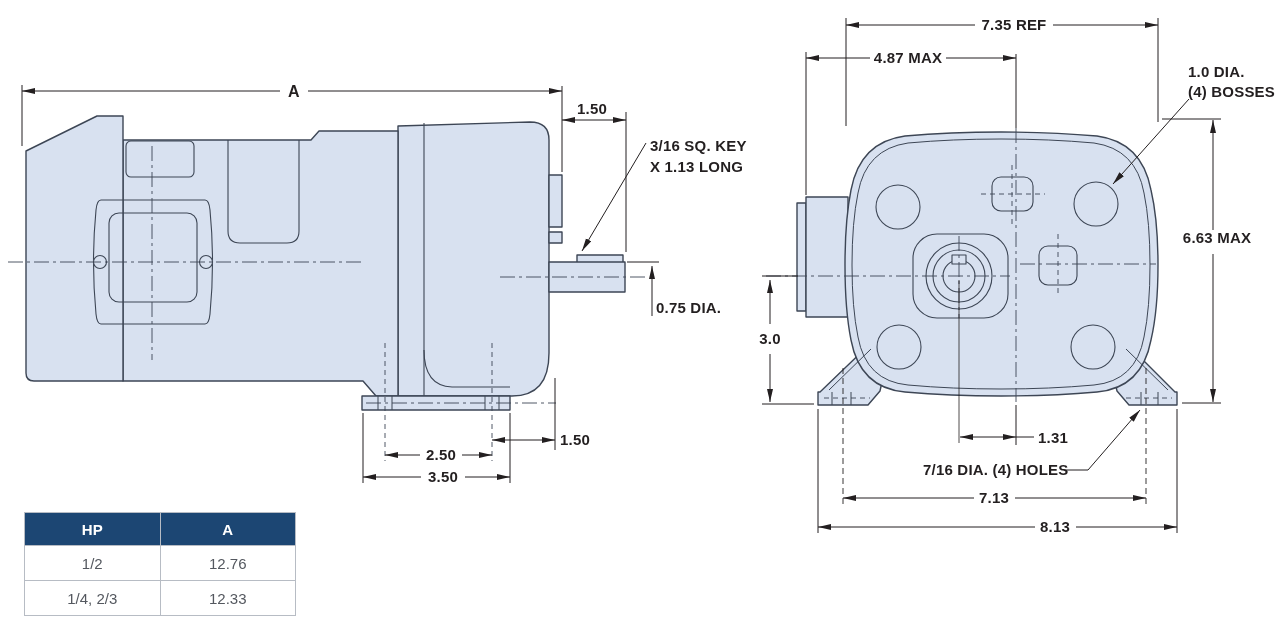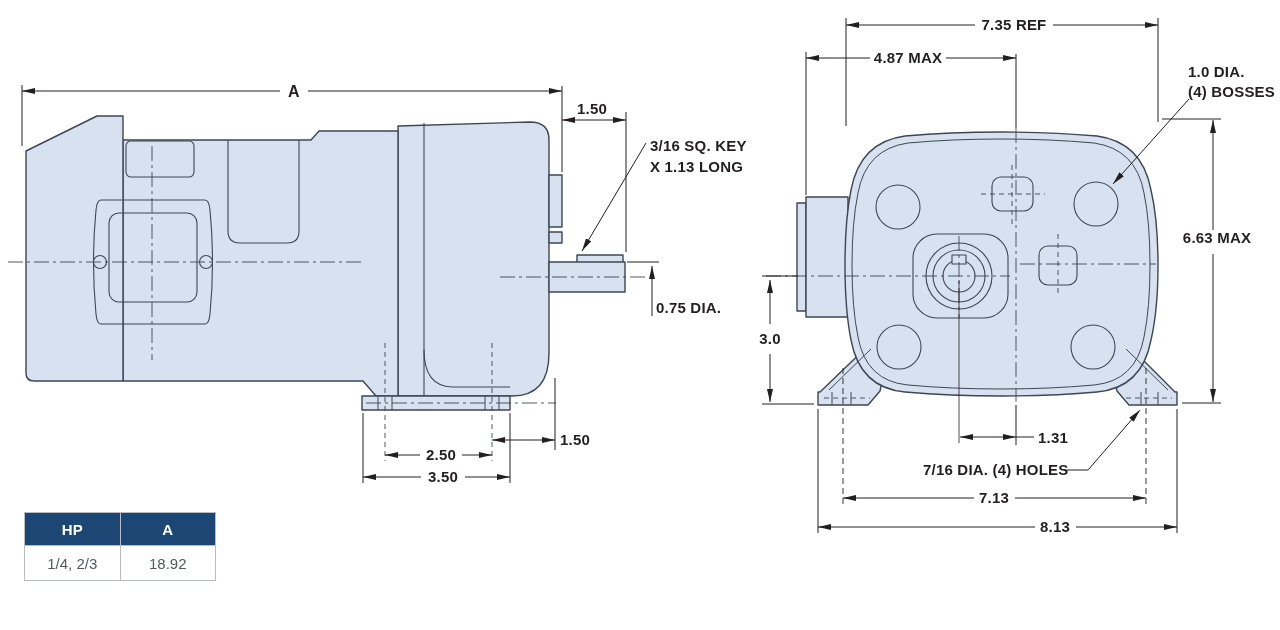--- a/index.html
+++ b/index.html
@@ -21,21 +21,21 @@
   .ol{fill:none;stroke:var(--outline);stroke-width:1.1;stroke-linejoin:round;}
   .ol2{fill:none;stroke:var(--outline);stroke-width:1;}
   .cl{fill:none;stroke:var(--outline);stroke-width:0.9;stroke-dasharray:15 4 3 4;}
   .hl{fill:none;stroke:var(--outline);stroke-width:0.9;stroke-dasharray:5 4;}
   .dim{fill:none;stroke:var(--dim);stroke-width:1;}
   .dimd{fill:none;stroke:var(--dim);stroke-width:0.9;stroke-dasharray:6 4;}
   text.t{fill:var(--dim);font:600 15px "Liberation Sans",sans-serif;letter-spacing:.2px;}
   text.big{font:600 16px "Liberation Sans",sans-serif;}
   .tm{text-anchor:middle;}
   
-  table.spec{position:absolute;left:24px;top:512px;width:192px;border-collapse:collapse;table-layout:fixed;
+  table.spec{position:absolute;left:24px;top:512px;width:272px;border-collapse:collapse;table-layout:fixed;
              font-family:"Liberation Sans",sans-serif;text-align:center;background:#fff;}
   table.spec th{background:var(--table_header_bg);color:var(--table_header_text);font-size:15px;font-weight:bold;
                 height:30px;border:1px solid var(--table_border);}
   table.spec td{color:var(--table_text);font-size:15px;height:32px;border:1px solid var(--table_border);background:#fff;}
 </style>
 </head>
 <body>
 
 <div class="stage">
 <svg width="1280" height="630" viewBox="0 0 1280 630">
@@ -260,18 +260,22 @@
 
 <table class="spec">
   <thead>
     <tr>
       <th>HP</th>
       <th>A</th>
     </tr>
   </thead>
   <tbody>
     <tr>
+      <td>1/2</td>
+      <td>12.76</td>
+    </tr>
+    <tr>
       <td>1/4, 2/3</td>
-      <td>18.92</td>
+      <td>12.33</td>
     </tr>
   </tbody>
 </table>
 </div>
 
 </body></html>

